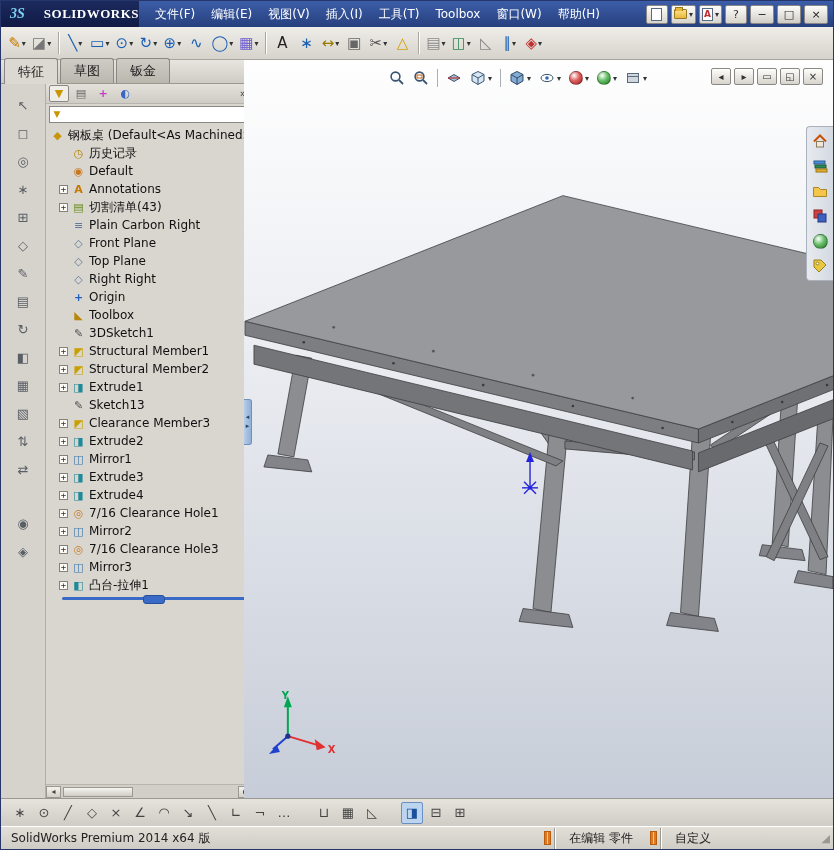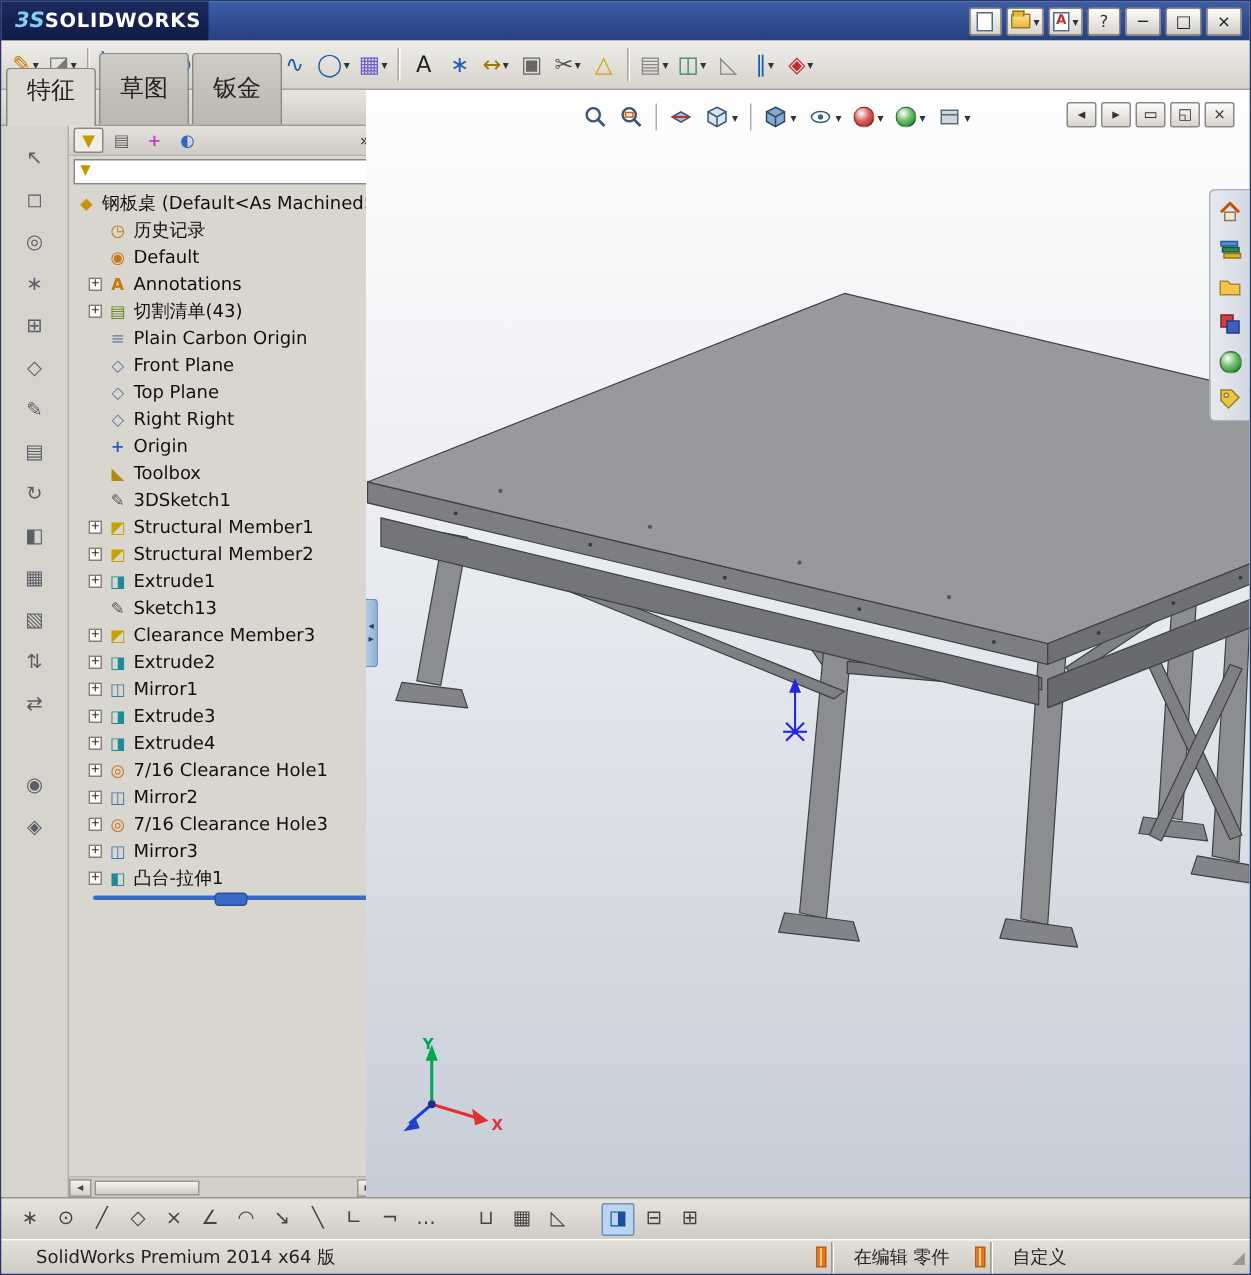--- a/index.html
+++ b/index.html
@@ -2,21 +2,21 @@
 <html><head>
 <meta charset="utf-8">
 <style>
   *{box-sizing:border-box;margin:0;padding:0;}
   html,body{width:834px;height:850px;overflow:hidden;}
   body{font-family:"DejaVu Sans","Liberation Sans",sans-serif;font-size:12px;background:#d6d3cc;}
   #app{width:834px;height:850px;display:flex;flex-direction:column;border:1px solid #26366b;}
 
   
   .titlebar{flex:0 0 26px;height:26px;background:linear-gradient(#3c5da8,#27407e);display:flex;align-items:center;color:#fff;}
-  .logo{height:100%;width:138px;background:linear-gradient(#1b2a5e,#101a44);display:flex;align-items:center;padding-left:9px;gap:0;flex:0 0 138px;}
+  .logo{height:100%;width:138px;background:linear-gradient(#1b2a5e,#101a44);display:flex;align-items:center;padding-left:9px;gap:19px;flex:0 0 138px;font-family:Liberation Serif, serif;}
   .logo .mark{font-style:italic;font-weight:bold;color:#7fd0f0;font-size:14px;}
   .logo .word{font-weight:bold;letter-spacing:.5px;font-size:13px;color:#fff;}
   .menus{display:flex;height:100%;margin-left:8px;}
   .menu{padding:0 8px;line-height:26px;font-size:12px;cursor:default;}
   .tb-right{margin-left:auto;display:flex;align-items:center;gap:3px;padding-right:5px;}
   .qbtn{min-width:22px;height:19px;background:linear-gradient(#fdfdfb,#d8d4cc);border:1px solid #8a8884;border-radius:2px;display:flex;align-items:center;justify-content:center;color:#333;font-size:11px;padding:0 2px;gap:1px;}
   .winbtn{width:24px;height:19px;background:linear-gradient(#fdfdfb,#cfccc5);border:1px solid #8a8884;border-radius:2px;display:flex;align-items:center;justify-content:center;color:#222;font-size:11px;}
   .ic-page{width:11px;height:13px;background:#fff;border:1px solid #556a88;}
   .ic-folder{width:13px;height:10px;background:linear-gradient(#ffe08a,#e8b83c);border:1px solid #9a7a20;border-radius:1px;position:relative;}
   .ic-folder:before{content:"";position:absolute;top:-3px;left:0;width:6px;height:3px;background:#e8b83c;border:1px solid #9a7a20;border-bottom:none;}
@@ -27,21 +27,21 @@
   .tbtn{height:26px;min-width:24px;display:flex;align-items:center;justify-content:center;border:1px solid transparent;background:transparent;padding:0 2px;}
   .tbtn .g{font-size:15px;line-height:1;}
   .caret{font-size:8px;color:#333;margin-left:1px;}
   .caret:empty{display:none;}
   .tsep{width:1px;height:22px;background:#a8a5a0;margin:0 4px;box-shadow:1px 0 0 #fff;}
 
   
   .mid{flex:1;display:flex;min-height:0;}
   .leftcol{flex:0 0 243px;width:243px;display:flex;flex-direction:column;background:#d6d3cc;}
   .tabsrow{flex:0 0 24px;height:24px;display:flex;align-items:flex-end;padding-left:3px;background:linear-gradient(#e8e5e0,#cfccc5);border-bottom:1px solid #9a9890;}
-  .tab{padding:13px 13px;font-size:16px;border:1px solid #8a8884;border-bottom:none;background:linear-gradient(#cfccc5,#bab7af);margin-right:2px;border-radius:3px 3px 0 0;color:#222;}
+  .tab{padding:3px 13px;font-size:13px;border:1px solid #8a8884;border-bottom:none;background:linear-gradient(#cfccc5,#bab7af);margin-right:2px;border-radius:3px 3px 0 0;color:#222;}
   .tab.active{background:#dcd9d2;position:relative;top:1px;padding-top:4px;}
   .panelwrap{flex:1;display:flex;min-height:0;}
   .leftstrip{flex:0 0 45px;width:45px;background:#d6d3cc;border-right:1px solid #b2afa8;display:flex;flex-direction:column;align-items:center;padding-top:10px;gap:6px;}
   .lbtn{width:26px;height:22px;display:flex;align-items:center;justify-content:center;color:#5a5f66;font-size:13px;border:1px solid transparent;border-radius:2px;}
   .lgap{height:20px;}
 
   .treepanel{flex:1;display:flex;flex-direction:column;min-height:0;background:#d9d6cf;border-right:1px solid #9a9890;}
   .phead{flex:0 0 20px;display:flex;align-items:center;gap:2px;padding:0 3px;background:linear-gradient(#e4e1da,#cfccc5);border-bottom:1px solid #b8b5ae;}
   .phbtn{width:20px;height:17px;display:flex;align-items:center;justify-content:center;font-size:11px;border:1px solid transparent;border-radius:2px;}
   .phbtn.on{border-color:#8a8884;background:#efede8;}
@@ -81,35 +81,45 @@
   .tpbtn{width:22px;height:22px;display:flex;align-items:center;justify-content:center;border:1px solid transparent;border-radius:2px;}
   .splitter{position:absolute;left:0;top:339px;width:8px;height:46px;background:linear-gradient(90deg,#b8cce8,#8fb0d8);border:1px solid #7090b8;border-left:none;border-radius:0 3px 3px 0;display:flex;flex-direction:column;align-items:center;justify-content:center;color:#246;font-size:7px;line-height:9px;}
 
   
   .bottombar{flex:0 0 28px;height:28px;background:linear-gradient(#e6e3dc,#cfccc5);border-top:1px solid #9a9890;display:flex;align-items:center;padding-left:8px;gap:2px;}
   .bbtn{width:22px;height:22px;display:flex;align-items:center;justify-content:center;font-size:13px;color:#444;border:1px solid transparent;border-radius:2px;}
   .bbtn.g1{margin-left:16px;}
   .bbtn.active{background:#bcd4ee;border-color:#6a8fc0;color:#1a4f9c;}
 
   .statusbar{flex:0 0 23px;height:23px;background:linear-gradient(#e2dfd8,#cfccc5);border-top:1px solid #fff;display:flex;align-items:center;font-size:12px;color:#222;}
-  .sleft{padding-left:23px;}
+  .sleft{padding-left:10px;}
   .sflex{flex:1;}
   .sgrip{width:7px;height:14px;background:repeating-linear-gradient(90deg,#e07820 0 2px,#f8c880 2px 3px);margin:0 3px;border:1px solid #b85c10;}
   .scell{padding:0 14px;border-left:1px solid #9a9890;box-shadow:inset 1px 0 0 #fff;line-height:21px;}
   .scorner{width:18px;color:#9a9890;font-size:11px;text-align:right;padding-right:3px;}
 </style>
 </head>
 <body>
 
 <div id="app">
 
   <div class="titlebar">
     <div class="logo">
       <span class="mark">3S</span>
       <span class="word">SOLIDWORKS</span>
+    </div>
+    <div class="menus">
+      <span class="menu">文件(F)</span>
+      <span class="menu">编辑(E)</span>
+      <span class="menu">视图(V)</span>
+      <span class="menu">插入(I)</span>
+      <span class="menu">工具(T)</span>
+      <span class="menu">Toolbox</span>
+      <span class="menu">窗口(W)</span>
+      <span class="menu">帮助(H)</span>
     </div>
     <div class="tb-right">
       <span class="qbtn">
           <span class="ic-page"></span>
         </span>
       <span class="qbtn">
           <span class="ic-folder"></span>
           <span class="caret">▾</span>
         </span>
       <span class="qbtn">
@@ -315,21 +325,21 @@
                 <span class="tlabel">Annotations</span>
               </div>
             <div class="trow child">
                 <span class="plus">+</span>
                 <span class="ticon" style="color:#6b8e23">▤</span>
                 <span class="tlabel">切割清单(43)</span>
               </div>
             <div class="trow child">
                 <span class="plus"></span>
                 <span class="ticon" style="color:#60799a">≡</span>
-                <span class="tlabel">Plain Carbon Origin</span>
+                <span class="tlabel">Plain Carbon Right</span>
               </div>
             <div class="trow child">
                 <span class="plus"></span>
                 <span class="ticon" style="color:#60799a">◇</span>
                 <span class="tlabel">Front Plane</span>
               </div>
             <div class="trow child">
                 <span class="plus"></span>
                 <span class="ticon" style="color:#60799a">◇</span>
                 <span class="tlabel">Top Plane</span>

